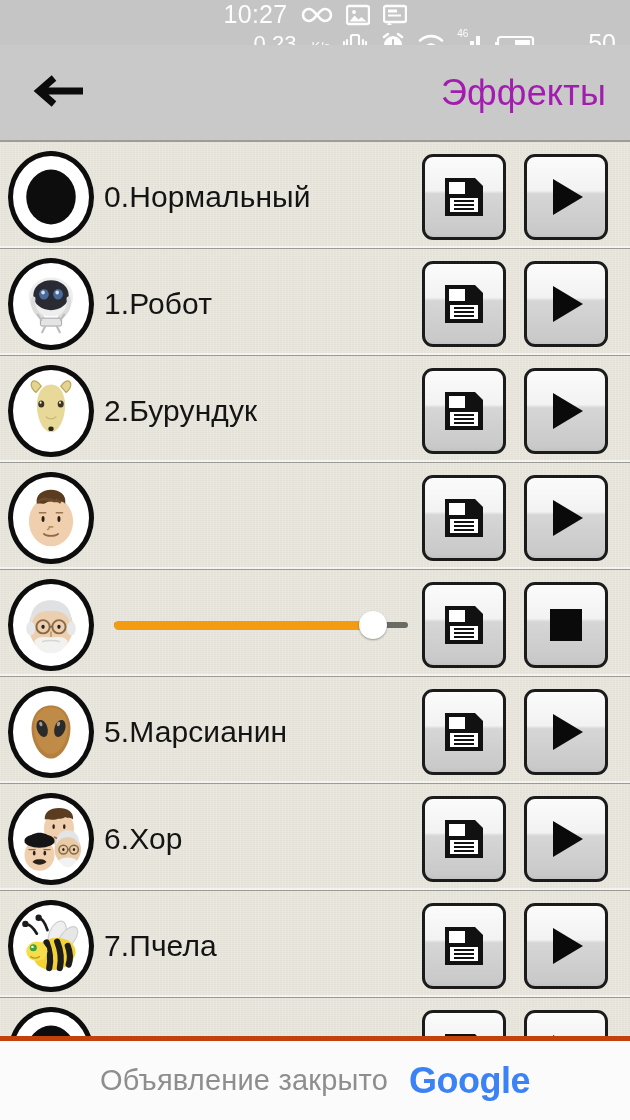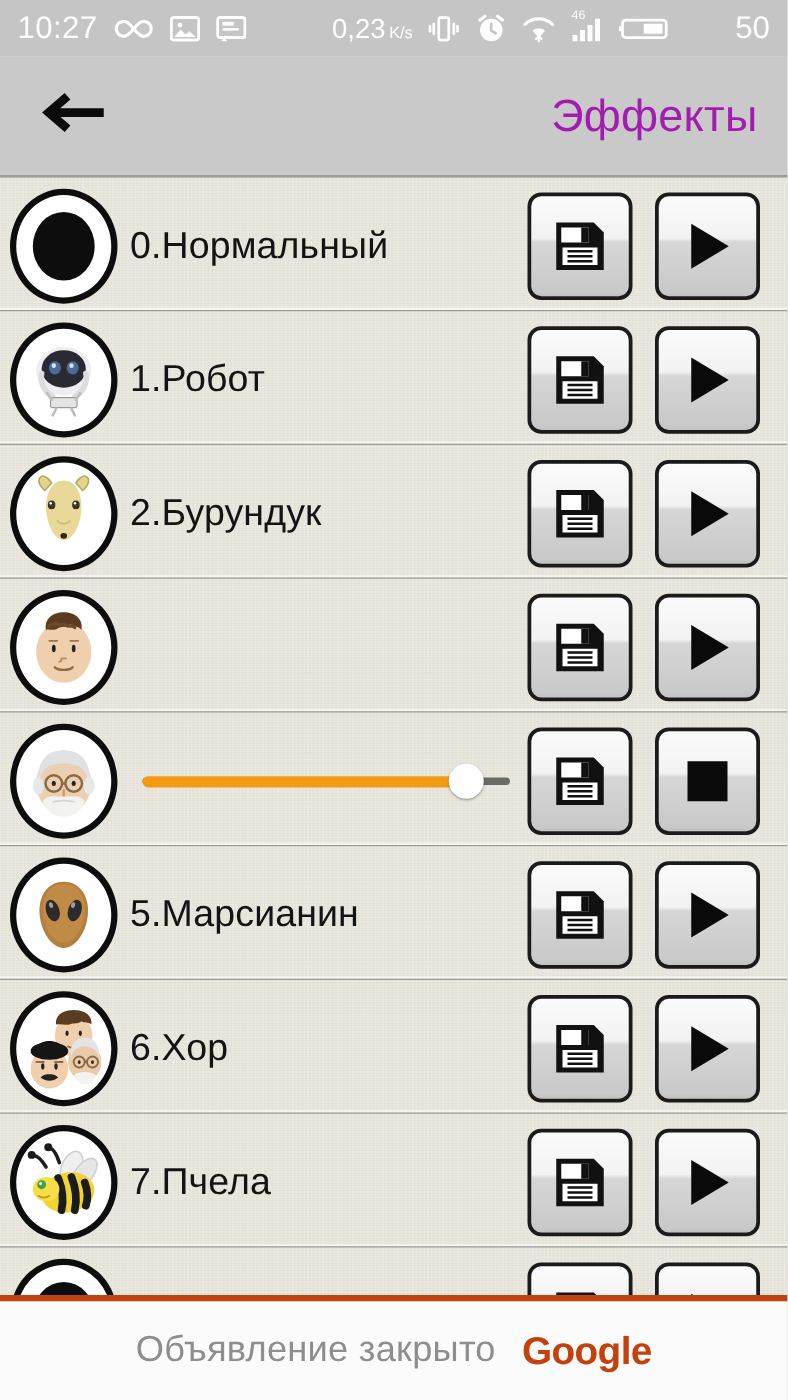--- a/index.html
+++ b/index.html
@@ -15,36 +15,37 @@
   
   .status-bar {
     position: relative;
     width: 630px;
     height: 45px;
     background: #c5c5c5;
     display: flex;
     align-items: center;
     padding: 0 14px;
     color: #ffffff;
+    flex-direction: column;
   }
   .sb-left { display: flex; align-items: center; gap: 13px; }
   .sb-right { display: flex; align-items: center; gap: 11px; margin-left: auto; }
   .sb-clock {
     font-size: 25px;
     letter-spacing: 0.3px;
     color: #fdfdfd;
     font-family: "Liberation Sans", sans-serif;
   }
   .sb-icon { display: flex; align-items: center; justify-content: center; }
   .sb-rate {
     font-size: 22px;
     color: #fdfdfd;
     display: flex;
     align-items: baseline;
-    gap: 3px;
+    gap: 15px;
   }
   .sb-rate sup { font-size: 13px; }
   .sb-batt-num { font-size: 25px; color: #fdfdfd; margin-left: 40px; }
   .sb-net-badge {
     position: absolute;
     top: -3px;
     left: 1px;
     font-size: 10px;
     color: #fdfdfd;
     line-height: 1;
@@ -188,22 +189,22 @@
     justify-content: center;
     gap: 0;
     border-top: 5px solid #c2410c;
   }
   .ad-text {
     font-size: 29px;
     color: #8e8e8e;
     letter-spacing: 0.2px;
   }
   .ad-brand {
-    font-size: 31px;
-    color: #c2410c;
+    font-size: 36px;
+    color: #3b82f6;
     font-weight: bold;
     margin-left: 21px;
     letter-spacing: -0.5px;
   }
 </style>
 </head>
 <body>
 
 <div class="status-bar">
   <div class="sb-left">

